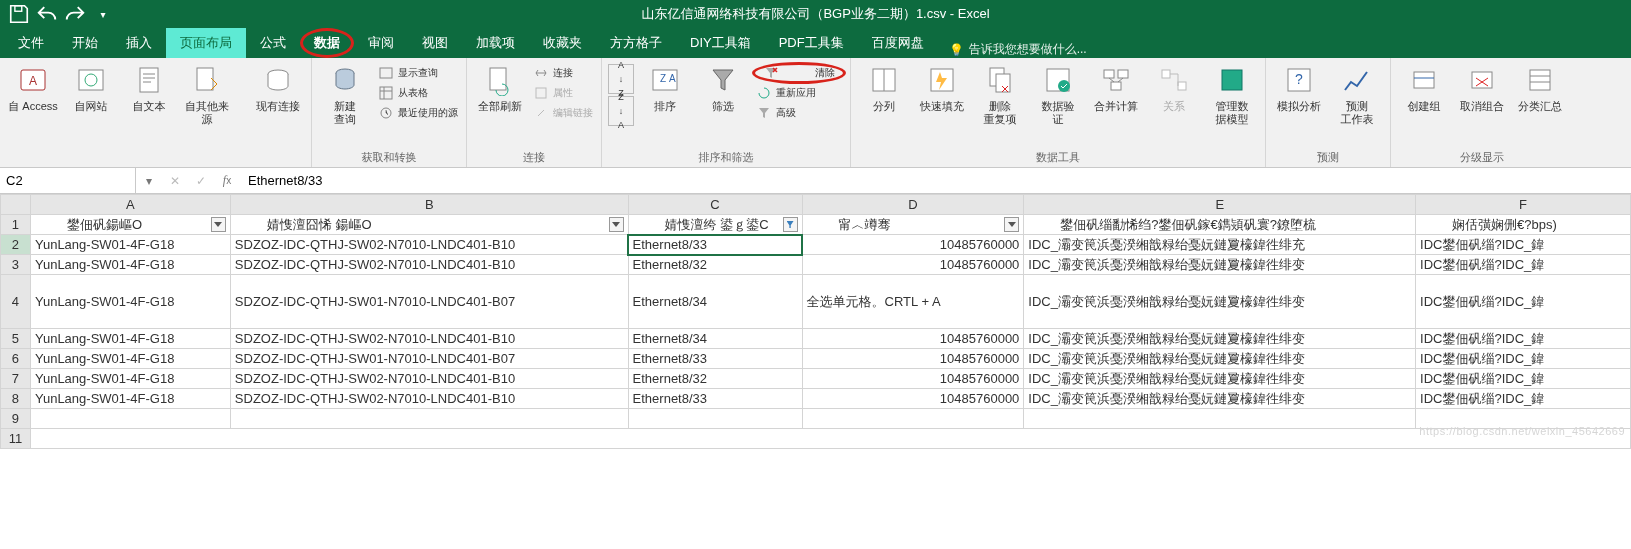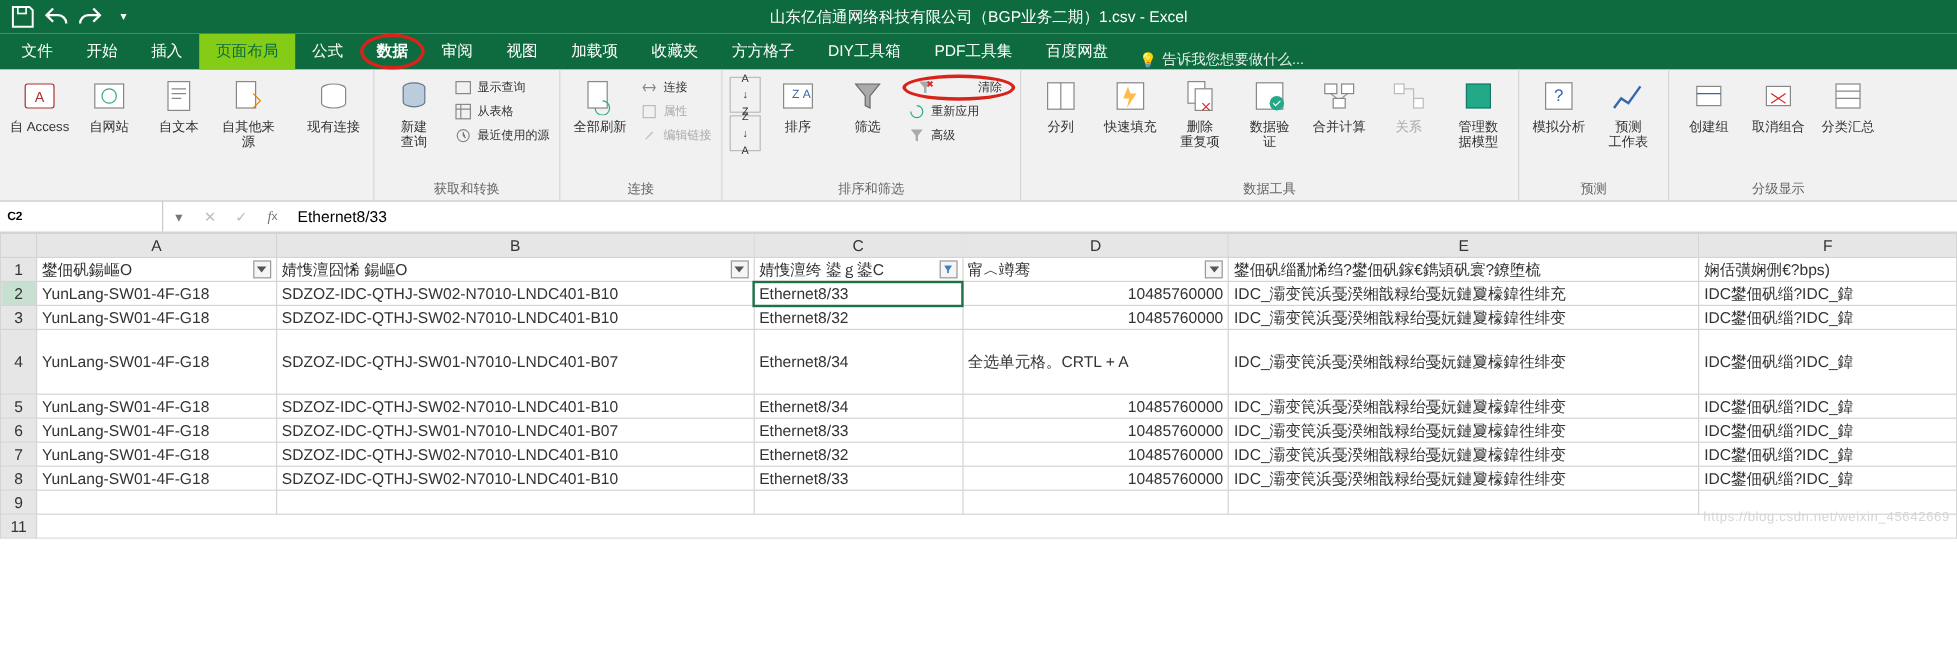--- a/index.html
+++ b/index.html
@@ -8,21 +8,21 @@
 
 .title-bar { background:#0d6b3f; height:28px; display:flex; align-items:center; color:#fff; position:relative; }
 .qat { display:flex; align-items:center; gap:6px; padding-left:8px; }
 .qat .qat-btn { width:22px; height:22px; display:flex; align-items:center; justify-content:center; }
 .qat svg { fill:#fff; stroke:#fff; }
 .title-text { position:absolute; left:50%; transform:translateX(-50%); font-size:13px; }
 
 
 .tabs { background:#0d6b3f; display:flex; align-items:flex-end; height:30px; padding-left:4px; color:#fff; }
 .tab { padding:6px 14px 6px; font-size:13px; cursor:pointer; }
-.tab.active { background:#84cc16; color:#0d6b3f; }
+.tab.active { background:#5eead4; color:#0d6b3f; }
 .tab.highlight { border:3px solid #d8231b; border-radius:50%/50%; padding:3px 11px 3px;font-weight:bold; }
 .tell-me { margin-left:12px; display:flex; align-items:center; gap:4px; color:#e4f0ea; font-size:12px; }
 
 
 .ribbon { background:#f1f1f1; border-bottom:1px solid #c9c9c9; height:110px; display:flex; }
 .group { border-right:1px solid #d6d6d6; display:flex; flex-direction:column; padding:4px 6px 2px; }
 .group-body { flex:1; display:flex; align-items:flex-start; gap:4px; }
 .group-label { text-align:center; font-size:11px; color:#666; padding-top:2px; }
 .big-btn { display:flex; flex-direction:column; align-items:center; justify-content:flex-start; width:54px; padding-top:2px; gap:4px; text-align:center; font-size:11px; line-height:13px; }
 .big-btn .ico { width:32px; height:32px; display:flex; align-items:center; justify-content:center; }
@@ -30,36 +30,36 @@
 .small-btn { display:flex; align-items:center; gap:4px; font-size:10px; padding:1px 2px; white-space:nowrap; }
 .small-btn .ico { width:16px; height:16px; display:flex; align-items:center; justify-content:center; }
 .red-ring { border:3px solid #d8231b; border-radius:50%/50%; padding:0 8px; margin:-2px;gap:36px; }
 
 
 .ico svg { width:100%; height:100%; }
 
 
 .formula-bar { display:flex; align-items:center; border-bottom:1px solid #c9c9c9; height:26px; }
 .name-box { width:136px; border-right:1px solid #c9c9c9; padding:0 6px; height:100%; display:flex; align-items:center; }
-.name-box input { border:none; width:100%; outline:none; font-size:10px;font-weight:bold; }
+.name-box input { border:none; width:100%; outline:none; font-size:13px; }
 .fb-btn { width:26px; height:100%; display:flex; align-items:center; justify-content:center; color:#777; }
 .fx-area { flex:1; padding:0 8px; display:flex; align-items:center; }
 .fx-area input { border:none; width:100%; outline:none; font-size:13px; }
 
 
 .grid-wrap { position:relative; }
 table.grid { border-collapse:collapse; table-layout:fixed; }
 .grid th, .grid td { border:1px solid #d4d4d4; font-size:13px; height:20px; padding:0 4px; overflow:hidden; white-space:nowrap; text-align:left; font-weight:normal; }
 .grid .col-hdr { background:#e6e6e6; text-align:center; color:#333; }
 .grid .row-hdr { background:#e6e6e6; text-align:center; width:30px; color:#333; }
 .grid tr.sel .row-hdr { background:#c8e0d0; }
 .grid .corner { background:#e6e6e6; }
 .grid td.active { outline:2px solid #1f7246; outline-offset:-1px; }
 .hdr-row th.row1 { background:#fff; }
-.filter-cell { display:flex; align-items:center; justify-content:space-between; }
+.filter-cell { display:flex; align-items:center; justify-content:space-between;margin-left:32px; }
 .filter-btn { width:15px; height:15px; border:1px solid #999; background:#f5f5f5; display:flex; align-items:center; justify-content:center; margin-left:4px; flex:0 0 15px; }
 .filter-btn.filtered::before { content:""; width:7px; height:7px; background:#3a7fbd; clip-path:polygon(0 0,100% 0,60% 60%,60% 100%,40% 100%,40% 60%); }
 .filter-btn:not(.filtered)::before { content:""; border-left:4px solid transparent; border-right:4px solid transparent; border-top:5px solid #555; }
 td.num { text-align:right; }
 .tall td { height:54px; vertical-align:middle; }
 
 .watermark { position:absolute; right:6px; bottom:12px; font-size:11px; color:#d6d6d6; letter-spacing:0.5px; pointer-events:none; }
 </style>
 </head>
 <body>

